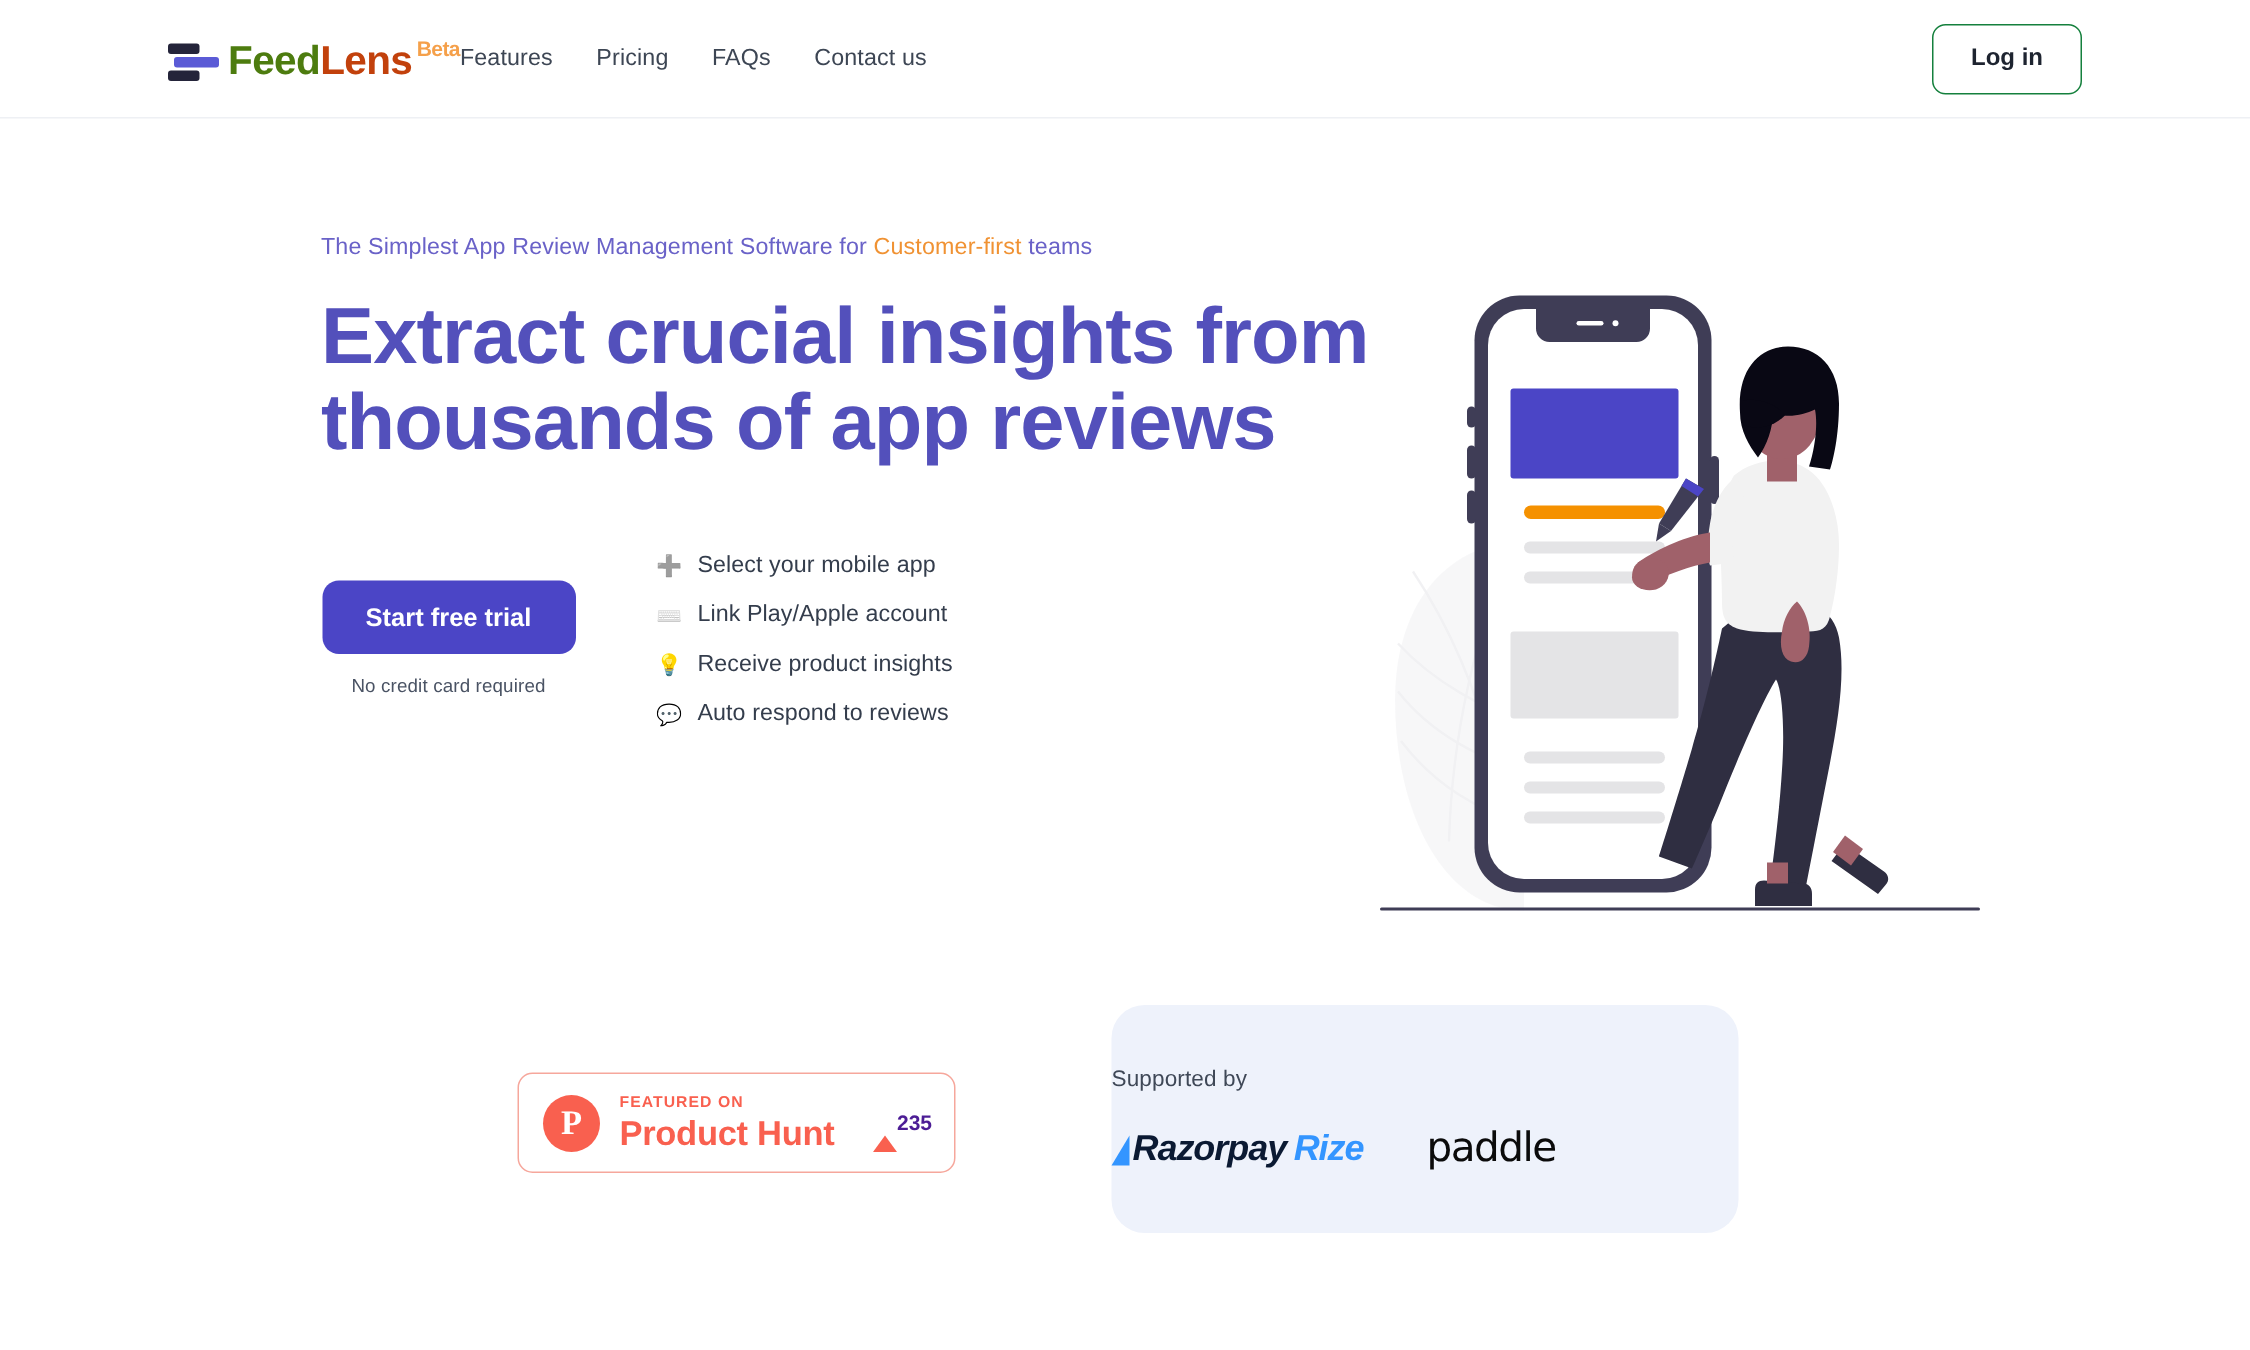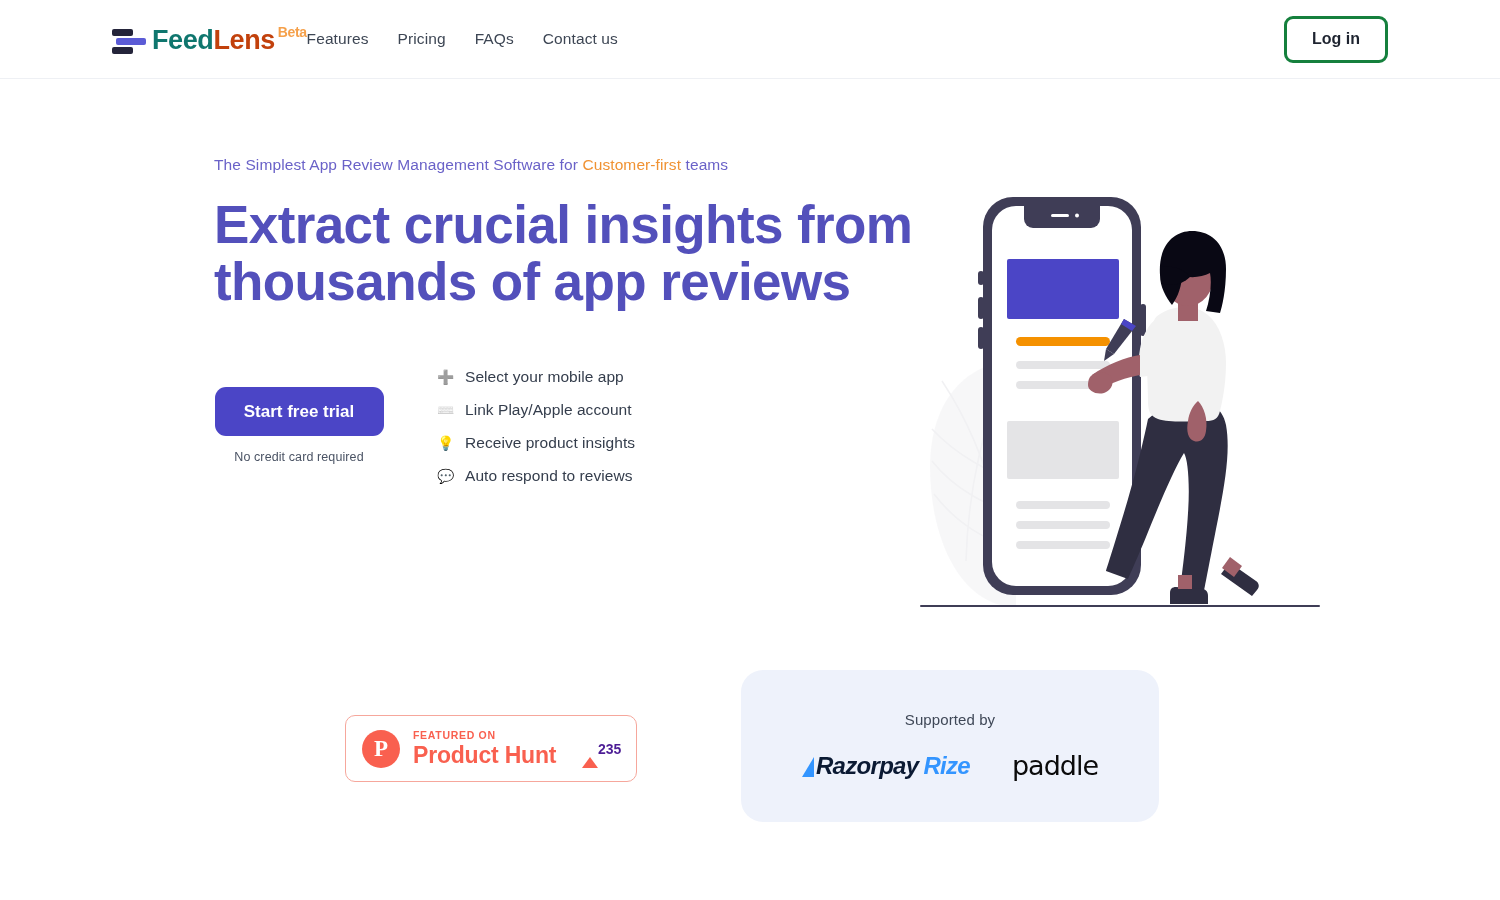--- a/index.html
+++ b/index.html
@@ -43,21 +43,21 @@
   .bar.mid    { left: 4px; top: 12px; width: 30px; height: 7px; background: #5b5bd6; }
   .bar.bot    { left: 0;  top: 21px; width: 21px; height: 7px; background: #24243a; }
 
   .brand-text {
     font-size: 27px;
     font-weight: 700;
     letter-spacing: -0.4px;
     line-height: 32px;
     margin-top: 2px;
   }
-  .brand-feed { color: #0f766e; }
+  .brand-feed { color: #4d7c0f; }
   .brand-lens { color: #c2410c; }
   .brand-beta {
     color: #f5a04a;
     font-size: 14px;
     font-weight: 700;
     margin-left: 3px;
     vertical-align: super;
     line-height: 1;
     position: relative;
     top: -2px;
@@ -78,21 +78,21 @@
 
   .header-actions {
     position: absolute;
     right: 112px;
     display: flex;
     align-items: center;
     gap: 19px;
   }
   .btn-login {
     background: #fff;
-    border: 3px solid #15803d;
+    border: 1px solid #15803d;
     border-radius: 9px;
     height: 47px;
     padding: 0 25px;
     font-size: 16px;
     font-weight: 700;
     color: #1e2430;
     font-family: inherit;
     cursor: pointer;
     display: flex;
     align-items: center;
@@ -271,21 +271,20 @@
   .supported {
     position: absolute;
     left: 741px;
     top: 591px;
     width: 418px;
     height: 152px;
     background: #eef2fb;
     border-radius: 22px;
     display: flex;
     flex-direction: column;
-    align-items: center;
     justify-content: center;
   }
   .supported-label {
     font-size: 15px;
     color: #3f4857;
     letter-spacing: 0.1px;
     margin-bottom: 22px;
   }
   .supported-logos {
     display: flex;

